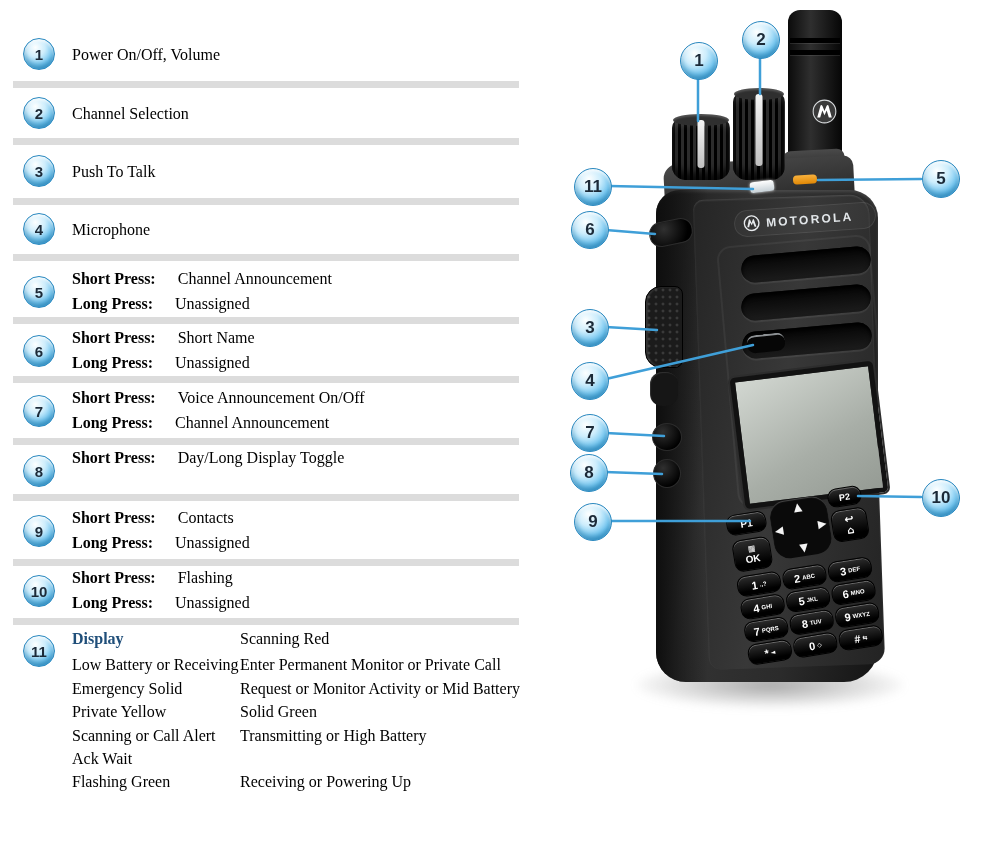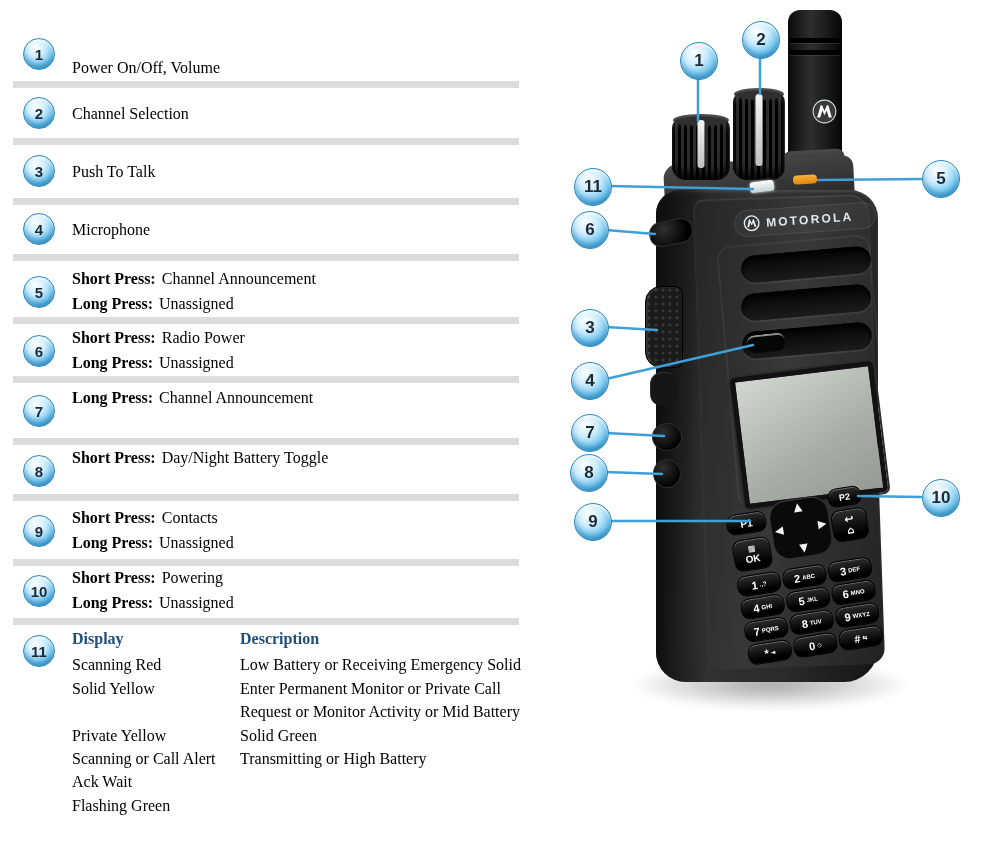--- a/index.html
+++ b/index.html
@@ -9,21 +9,21 @@
   .sep{position:absolute;left:13px;width:506px;height:7px;background:#dcdcdc;}
   .badge{position:absolute;display:flex;align-items:center;justify-content:center;
          border-radius:50%;border:1px solid #2b89c0;
          background:radial-gradient(circle at 38% 28%, #fdffff 0%, #cdedfc 34%, #7bcaf2 62%, #38a1da 86%, #2f8fc7 100%);
          box-shadow:inset 0 -4px 5px rgba(23,104,150,.45), inset 0 2px 3px rgba(255,255,255,.95);
          font-family:"Liberation Sans",sans-serif;font-weight:bold;color:#1c2a38;}
   .badge.sm{width:30px;height:30px;left:23px;font-size:15px;}
   .badge.lg{width:36px;height:36px;font-size:17px;z-index:30;}
   .lrow{position:absolute;left:72px;font-size:16px;line-height:25px;}
   .lrow b{font-weight:bold;}
-  .lrow .pv{margin-left:6px;}
+  .lrow .pv{margin-left:22px;}
   .ledtable{position:absolute;left:72px;top:627px;width:460px;display:grid;
             grid-template-columns:168px 288px;font-size:16px;line-height:23.4px;}
   .ledtable .hdr{font-weight:bold;color:#1f4e79;padding-bottom:3px;}
   
   .rshadow{position:absolute;left:636px;top:662px;width:268px;height:46px;border-radius:50%;
            background:radial-gradient(ellipse at center, rgba(60,60,60,.45) 0%, rgba(120,120,120,.18) 55%, rgba(255,255,255,0) 75%);
            filter:blur(4px);}
   .antenna{position:absolute;left:788px;top:10px;width:54px;height:166px;
            background:linear-gradient(90deg,#0b0b0b,#2f2f2f 42%,#060606);
            border-radius:12px 12px 6px 6px;}
@@ -142,60 +142,60 @@
   <div class="badge sm" style="top:515px">
       <span>9</span>
     </div>
   <div class="badge sm" style="top:575px">
       <span>10</span>
     </div>
   <div class="badge sm" style="top:635px">
       <span>11</span>
     </div>
 
-  <div class="lrow" style="top:55px"><span>Power On/Off, Volume</span></div>
+  <div class="lrow" style="top:42px"><span>Power On/Off, Volume</span></div>
   <div class="lrow" style="top:101px"><span>Channel Selection</span></div>
   <div class="lrow" style="top:159px"><span>Push To Talk</span></div>
   <div class="lrow" style="top:217px"><span>Microphone</span></div>
 
   <div class="lrow" style="top:266px">
     <div><b>Short Press:</b><span class="pv">Channel Announcement</span></div>
     <div><b>Long Press:</b><span class="pv">Unassigned</span></div>
   </div>
   <div class="lrow" style="top:325px">
-    <div><b>Short Press:</b><span class="pv">Radio Power</span></div>
+    <div><b>Short Press:</b><span class="pv">Short Name</span></div>
     <div><b>Long Press:</b><span class="pv">Unassigned</span></div>
   </div>
   <div class="lrow" style="top:385px">
+    <div><b>Short Press:</b><span class="pv">Voice Announcement On/Off</span></div>
     <div><b>Long Press:</b><span class="pv">Channel Announcement</span></div>
   </div>
   <div class="lrow" style="top:445px">
-    <div><b>Short Press:</b><span class="pv">Day/Night Battery Toggle</span></div>
+    <div><b>Short Press:</b><span class="pv">Day/Long Display Toggle</span></div>
   </div>
   <div class="lrow" style="top:505px">
     <div><b>Short Press:</b><span class="pv">Contacts</span></div>
     <div><b>Long Press:</b><span class="pv">Unassigned</span></div>
   </div>
   <div class="lrow" style="top:565px">
-    <div><b>Short Press:</b><span class="pv">Powering</span></div>
+    <div><b>Short Press:</b><span class="pv">Flashing</span></div>
     <div><b>Long Press:</b><span class="pv">Unassigned</span></div>
   </div>
 
   <div class="ledtable">
     <div class="hdr">Display</div>
-    <div class="hdr">Description</div>
     <div>Scanning Red</div>
     <div>Low Battery or Receiving Emergency Solid</div>
-    <div>Solid Yellow</div>
     <div>Enter Permanent Monitor or Private Call Request or Monitor Activity or Mid Battery</div>
     <div>Private Yellow</div>
     <div>Solid Green</div>
     <div>Scanning or Call Alert Ack Wait</div>
     <div>Transmitting or High Battery</div>
     <div>Flashing Green</div>
+    <div>Receiving or Powering Up</div>
   </div>
 
   <div class="rshadow"></div>
 
   <div class="antenna">
     <div class="groove" style="top:28px"></div>
     <div class="groove" style="top:40px"></div>
   </div>
   <svg class="emblem" style="left:811px;top:98px;z-index:3" width="27" height="27" viewBox="0 0 20 20">
     <circle cx="10" cy="10" r="8.4" fill="#3a3a3a" stroke="#d9dcde" stroke-width="0.8"></circle>

